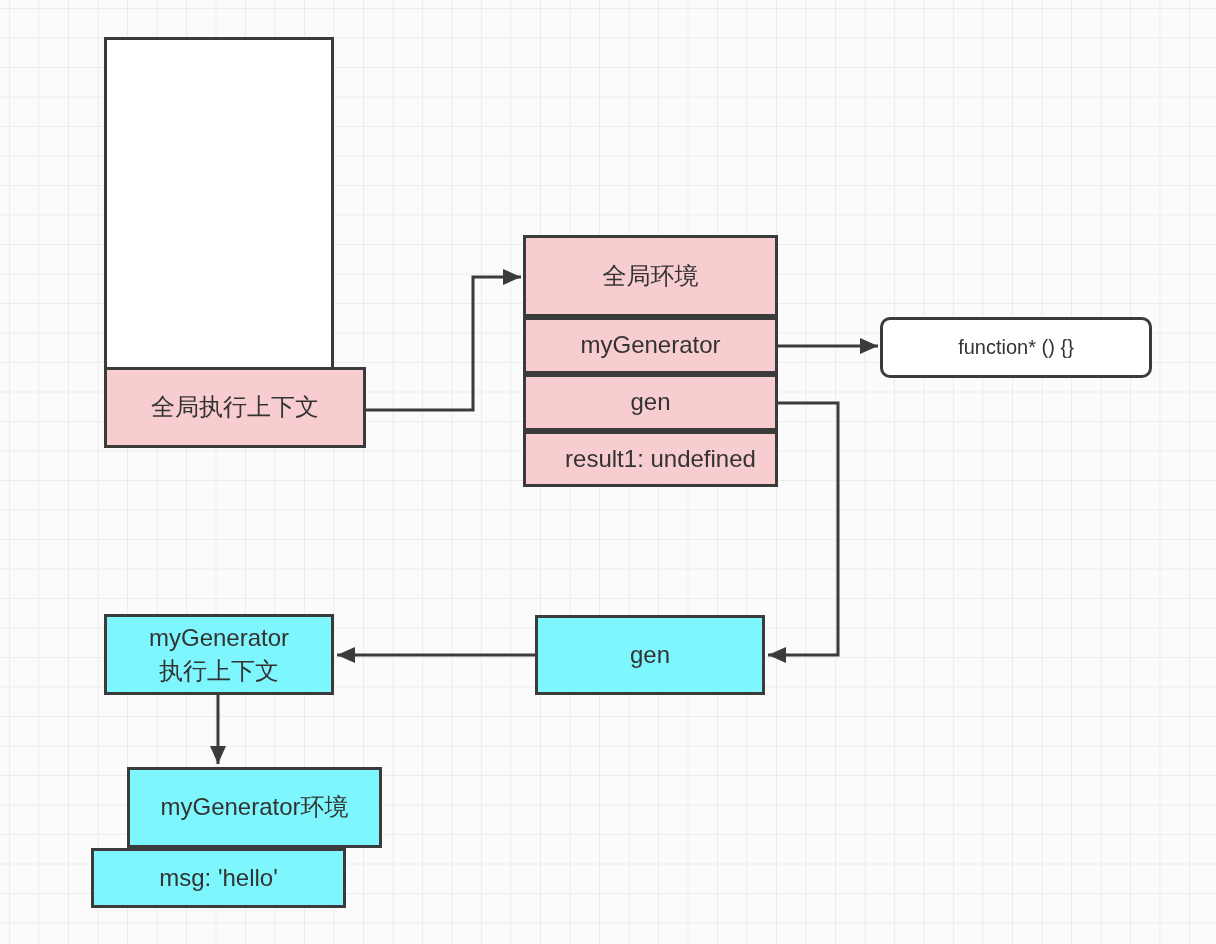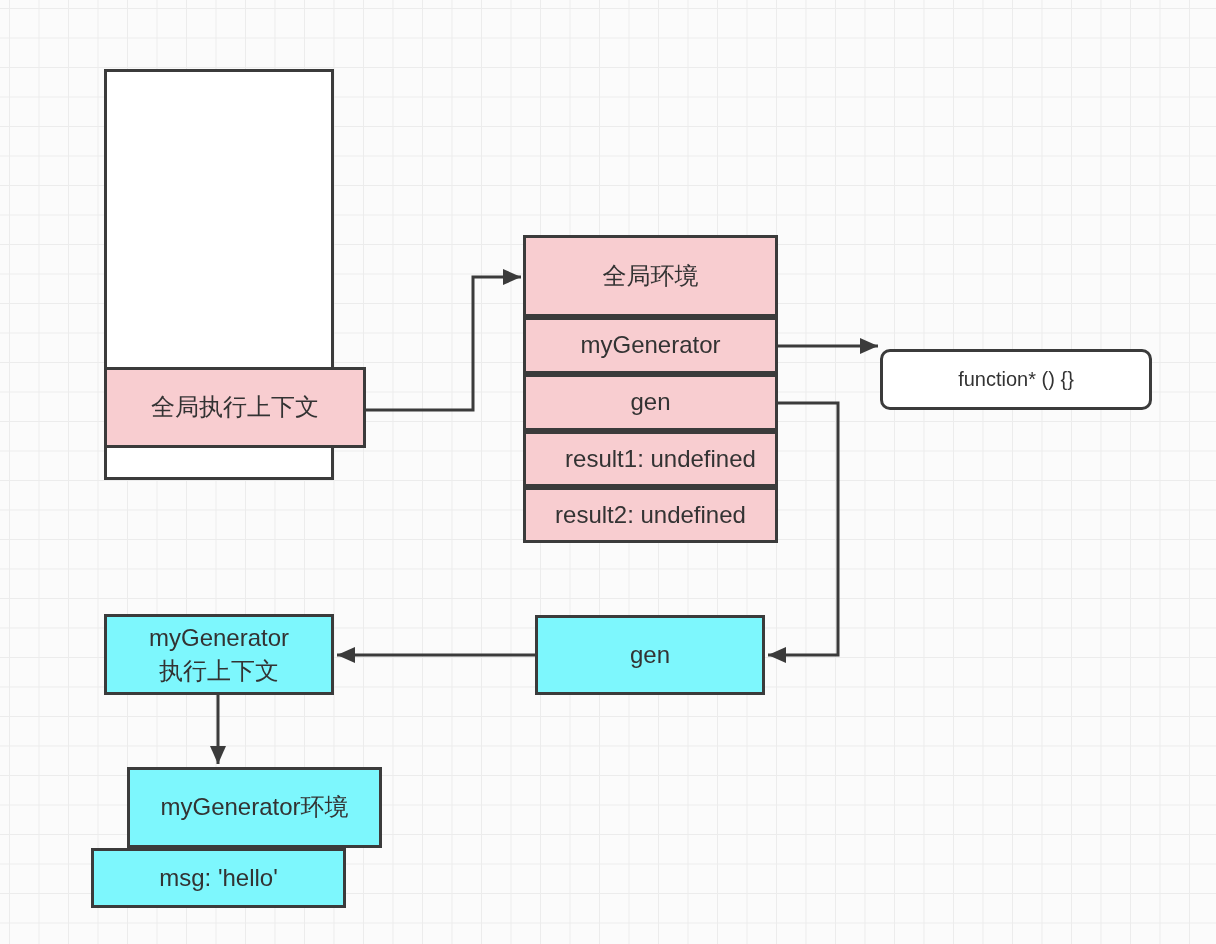--- a/index.html
+++ b/index.html
@@ -38,21 +38,21 @@
     position: absolute;
     border: 3px solid var(--stroke, #3b3b3b);
     display: flex;
     align-items: center;
     justify-content: center;
     text-align: center;
     font-size: 24px;
     line-height: 1.35;
     color: var(--text, #333);
   }
-  .fill-white { background: var(--white-fill, #ffffff); margin-top: 32px; }
+  .fill-white { background: var(--white-fill, #ffffff); }
   .fill-pink  { background: var(--pink-fill, #f8cdd0); }
   .fill-cyan  { background: var(--cyan-fill, #7df7fd); }
 
   
   .tall-rect      { left: 104px; top: 37px;  width: 230px; height: 411px; }
   .pink-label     { left: 104px; top: 367px; width: 262px; height: 81px; }
 
   
   .env-header     { left: 523px; top: 235px; width: 255px; height: 82px; }
   .env-cell-0     { left: 523px; top: 317px; width: 255px; height: 57px; }
@@ -98,23 +98,20 @@
   </div>
   <div class="node fill-pink env-cell-0">
     <span>myGenerator</span>
   </div>
   <div class="node fill-pink env-cell-1">
     <span>gen</span>
   </div>
   <div class="node fill-pink env-cell-2">
     <span>result1: undefined</span>
   </div>
-  <div class="node fill-pink env-cell-3">
-    <span>result2: undefined</span>
-  </div>
 
   <div class="node fill-white function-box">
     <span>function* () {}</span>
   </div>
 
   <div class="node fill-cyan gen-context">
     <span>myGenerator</span>
     <span>执行上下文</span>
   </div>
 

